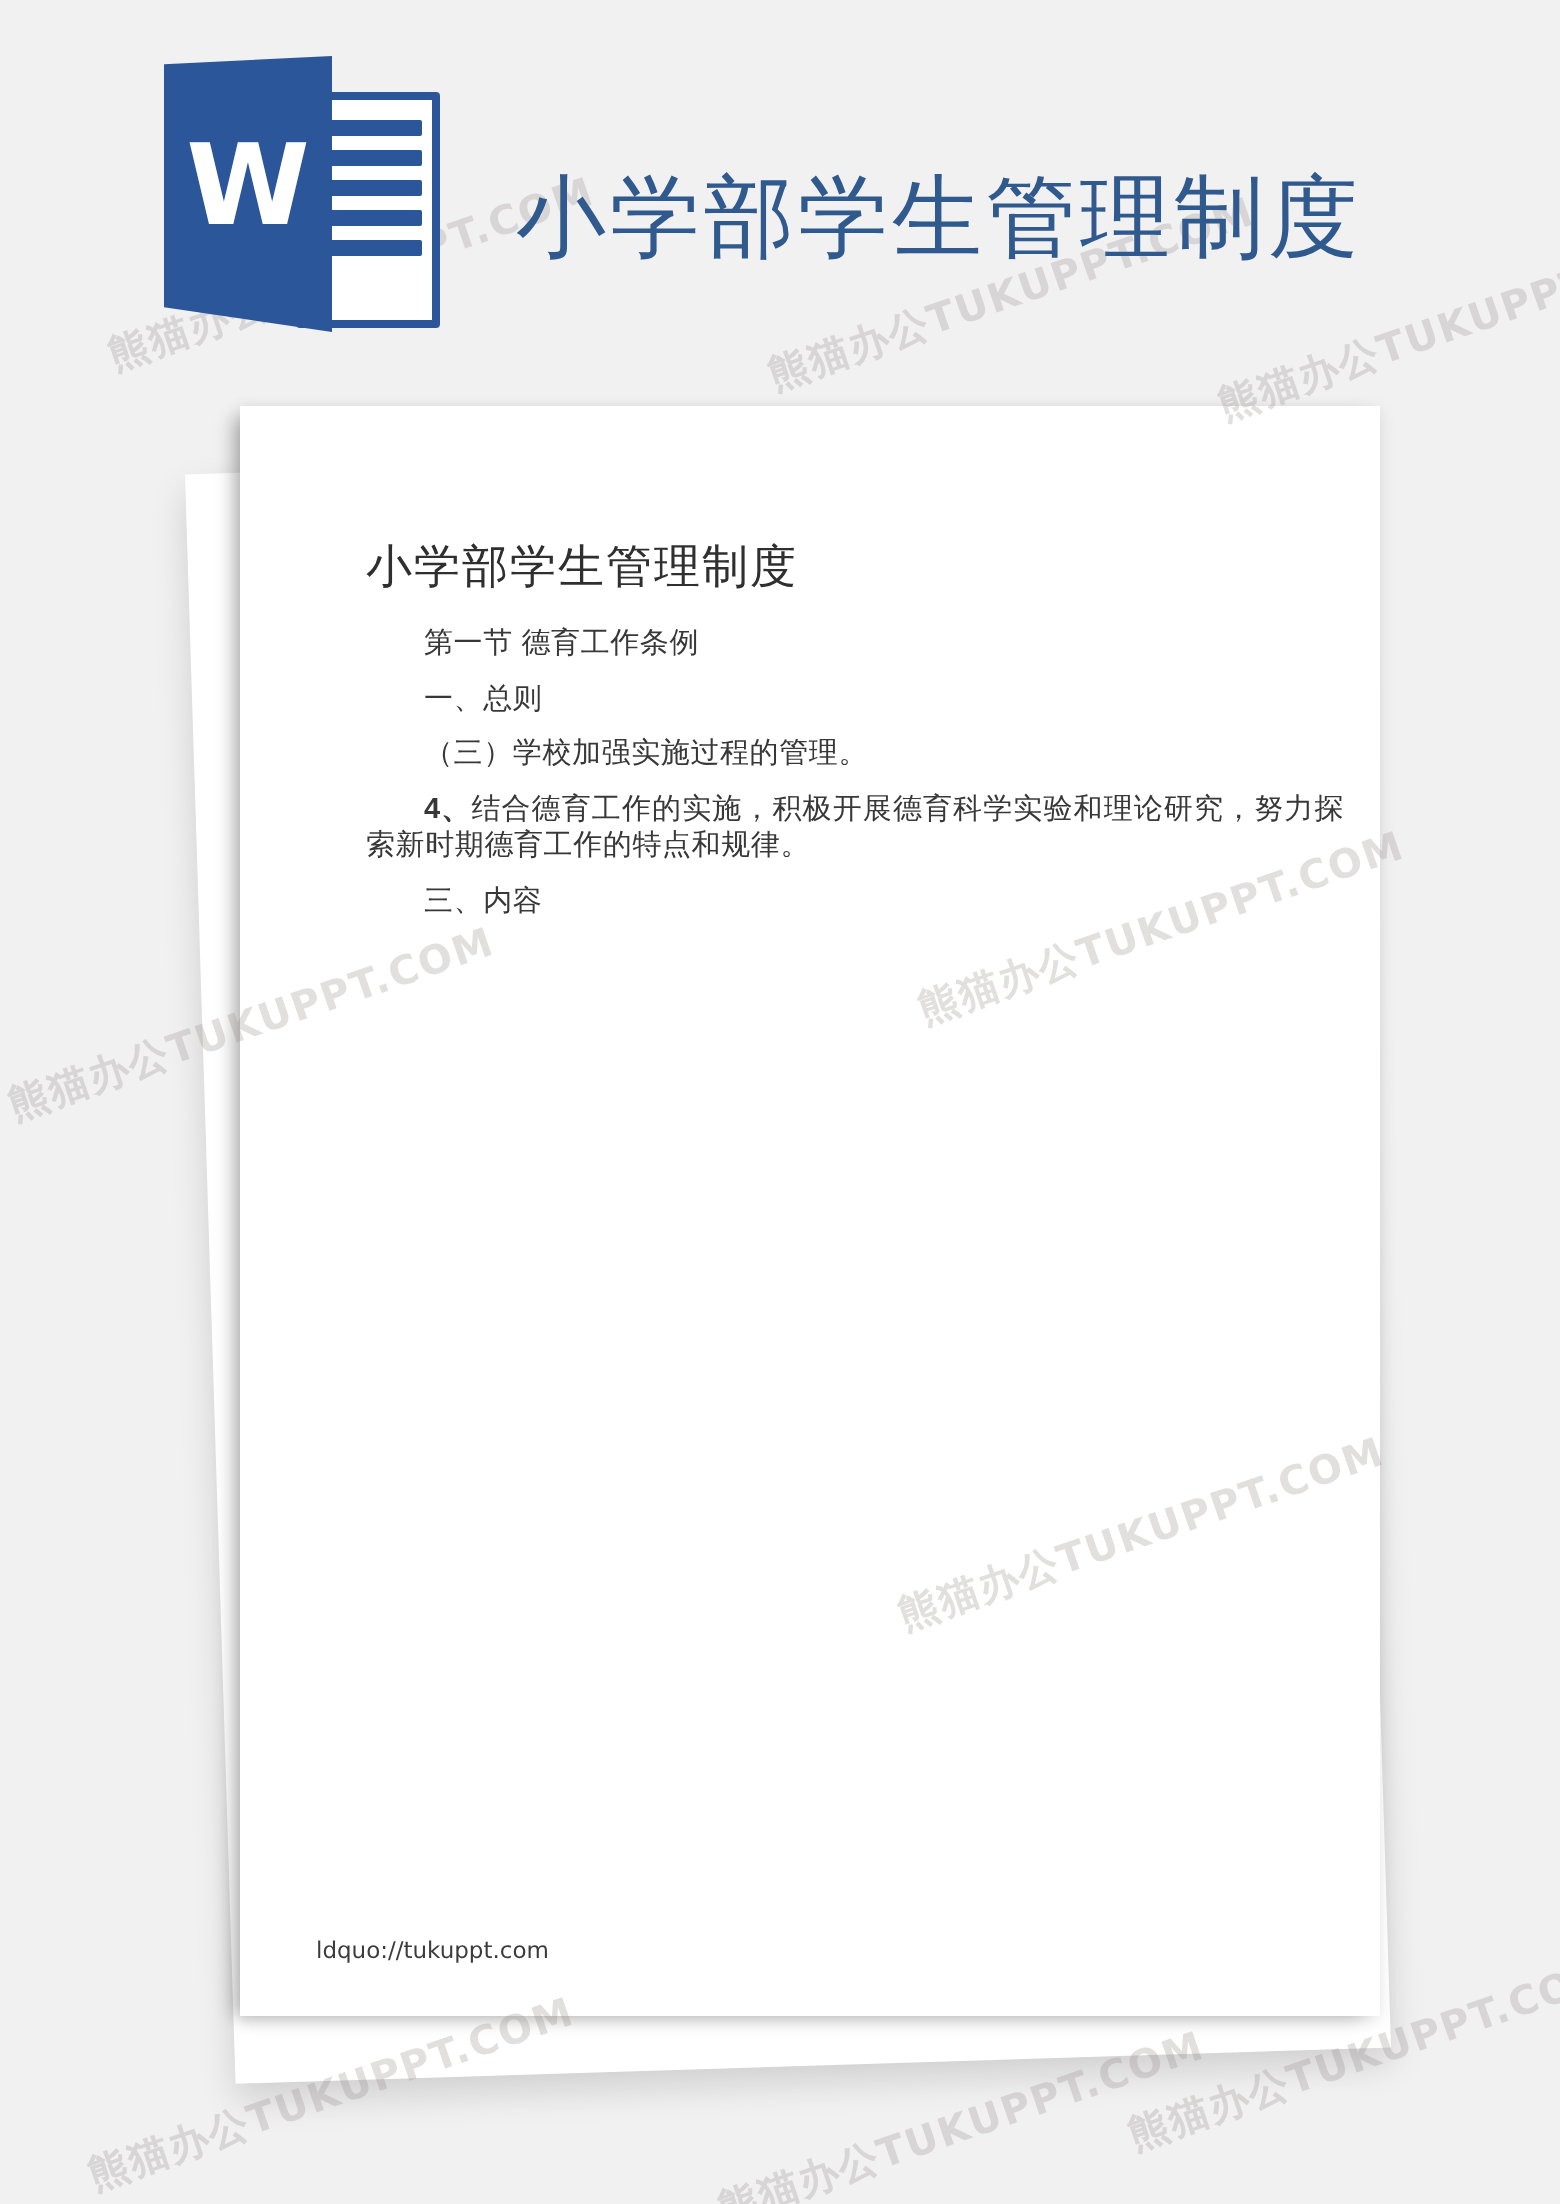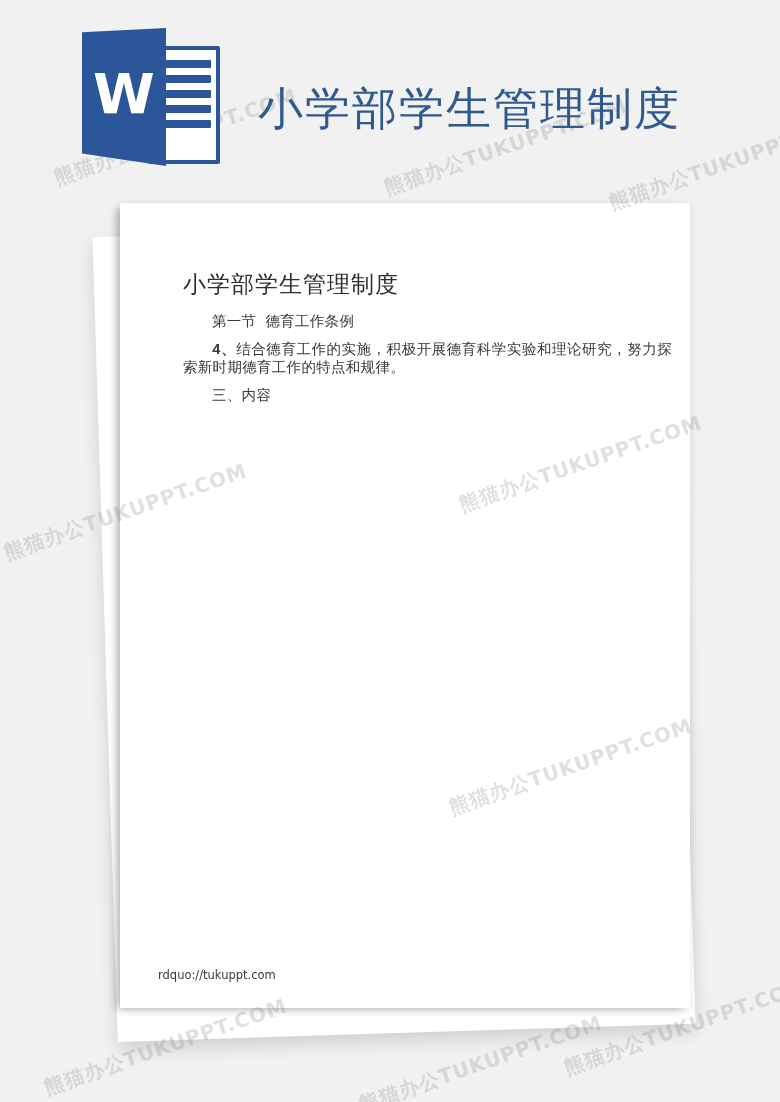--- a/index.html
+++ b/index.html
@@ -51,21 +51,21 @@
     box-sizing:border-box;
     padding:68px 18px 0 63px;
   }
 
   
   .doc-title{
     font-family:"DejaVu Serif","Liberation Serif",serif;
     font-size:23px;line-height:26px;color:#2f2f2f;
     letter-spacing:1px;margin:0 0 16px 0;font-weight:500;
   }
-  .doc-body{font-family:Liberation Mono, monospace;}
+  .doc-body{font-family:Liberation Sans, sans-serif;}
   .doc-body p.para{
     margin:9px 0;font-size:14.5px;line-height:18.5px;color:#383838;
     text-align:justify;text-indent:2em;letter-spacing:0.3px;
   }
   .doc-body p.para b{font-weight:700;}
   .footer-link{
     position:absolute;left:38px;bottom:26px;
     font-family:"DejaVu Sans","Liberation Sans",sans-serif;
     font-size:11.5px;color:#3c3c3c;text-decoration:none;
   }
@@ -100,24 +100,26 @@
     </div>
     <div class="header-title">小学部学生管理制度</div>
   </div>
 
   <div class="sheet-behind"></div>
 
   <div class="doc-page">
     <h1 class="doc-title">小学部学生管理制度</h1>
     <div class="doc-body">
         <p class="para section">第一节 德育工作条例</p>
+        <p class="para heading">一、总则</p>
+        <p class="para body">（三）学校加强实施过程的管理。</p>
         <p class="para numbered"><b>4、</b>结合德育工作的实施，积极开展德育科学实验和理论研究，努力探索新时期德育工作的特点和规律。</p>
         <p class="para heading">三、内容</p>
       </div>
-    <a class="footer-link" href="#">rdquo://tukuppt.com</a>
+    <a class="footer-link" href="#">ldquo://tukuppt.com</a>
   </div>
 
   <div class="wm-layer">
       <div class="wm" style="left: 55px; top: 165px;">熊猫办公TUKUPPT.COM</div>
       <div class="wm" style="left: 385px; top: 175px;">熊猫办公TUKUPPT.COM</div>
       <div class="wm" style="left: 610px; top: 190px;">熊猫办公TUKUPPT.COM</div>
       <div class="wm" style="left: 5px; top: 540px;">熊猫办公TUKUPPT.COM</div>
       <div class="wm" style="left: 460px; top: 492px;">熊猫办公TUKUPPT.COM</div>
       <div class="wm" style="left: 450px; top: 795px;">熊猫办公TUKUPPT.COM</div>
       <div class="wm" style="left: 45px; top: 1075px;">熊猫办公TUKUPPT.COM</div>

